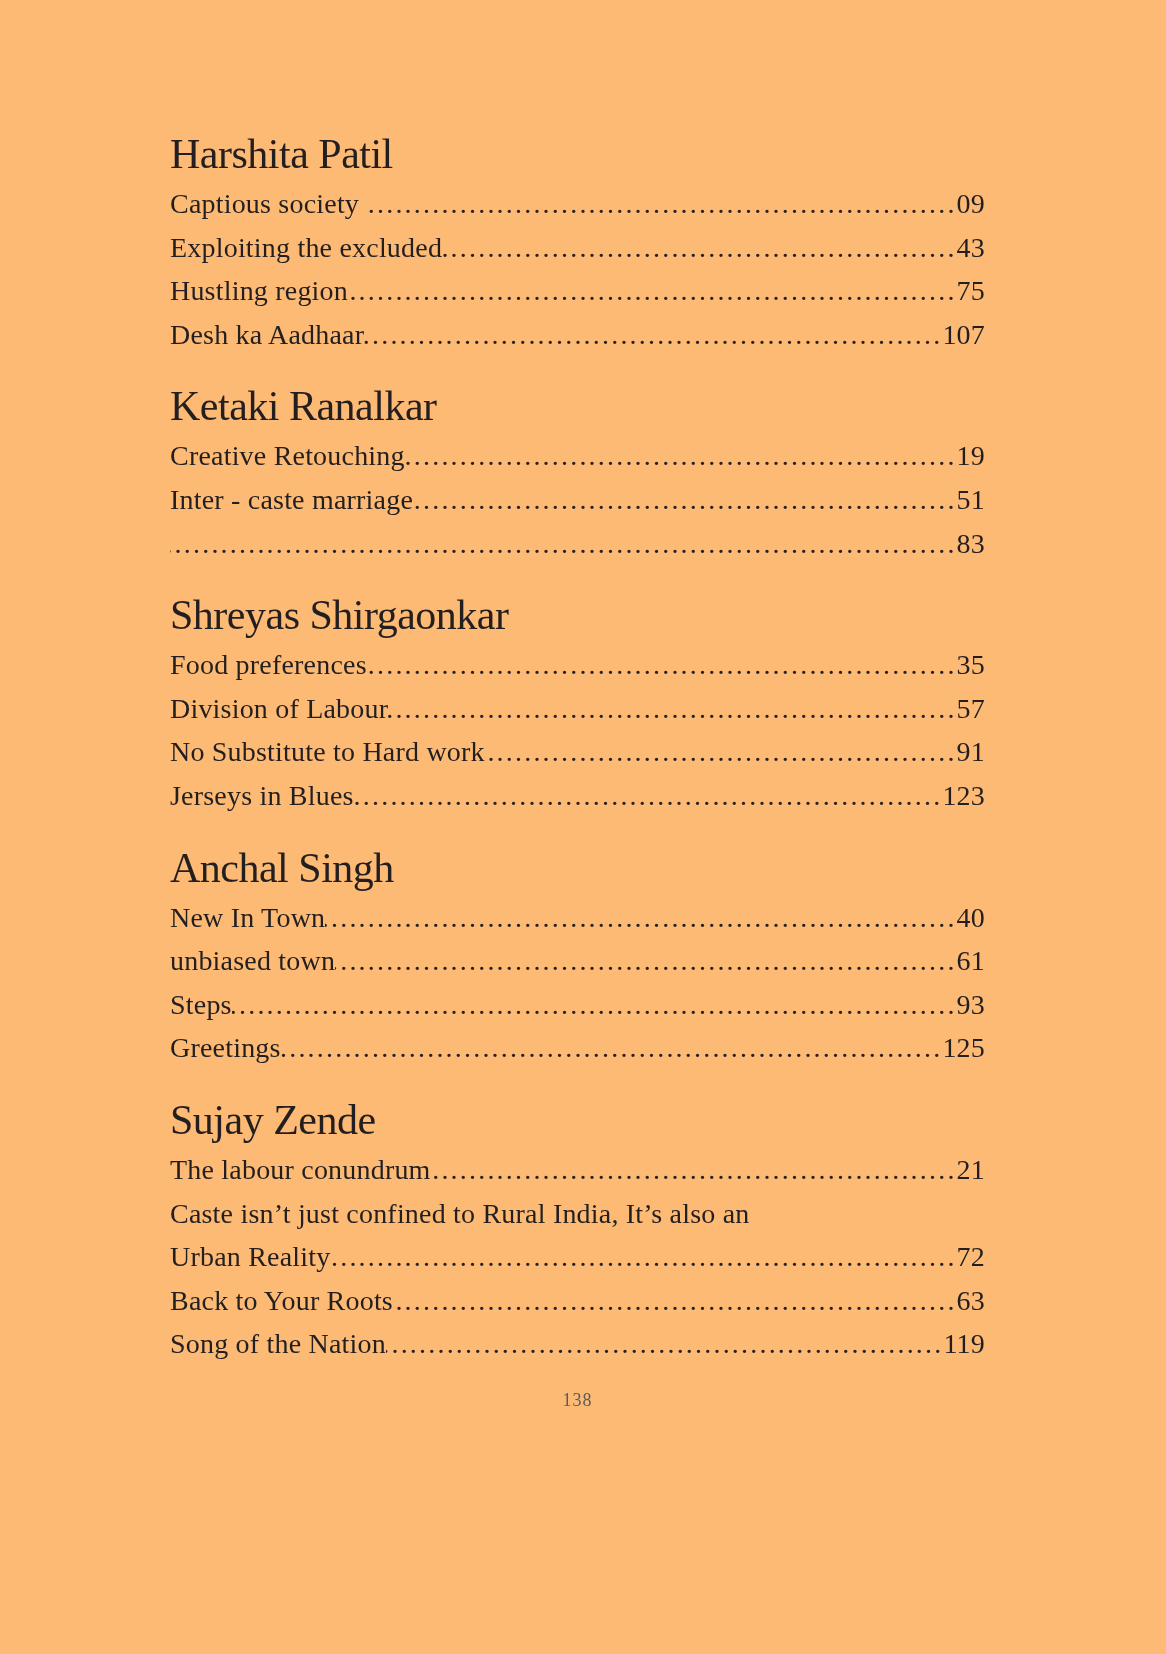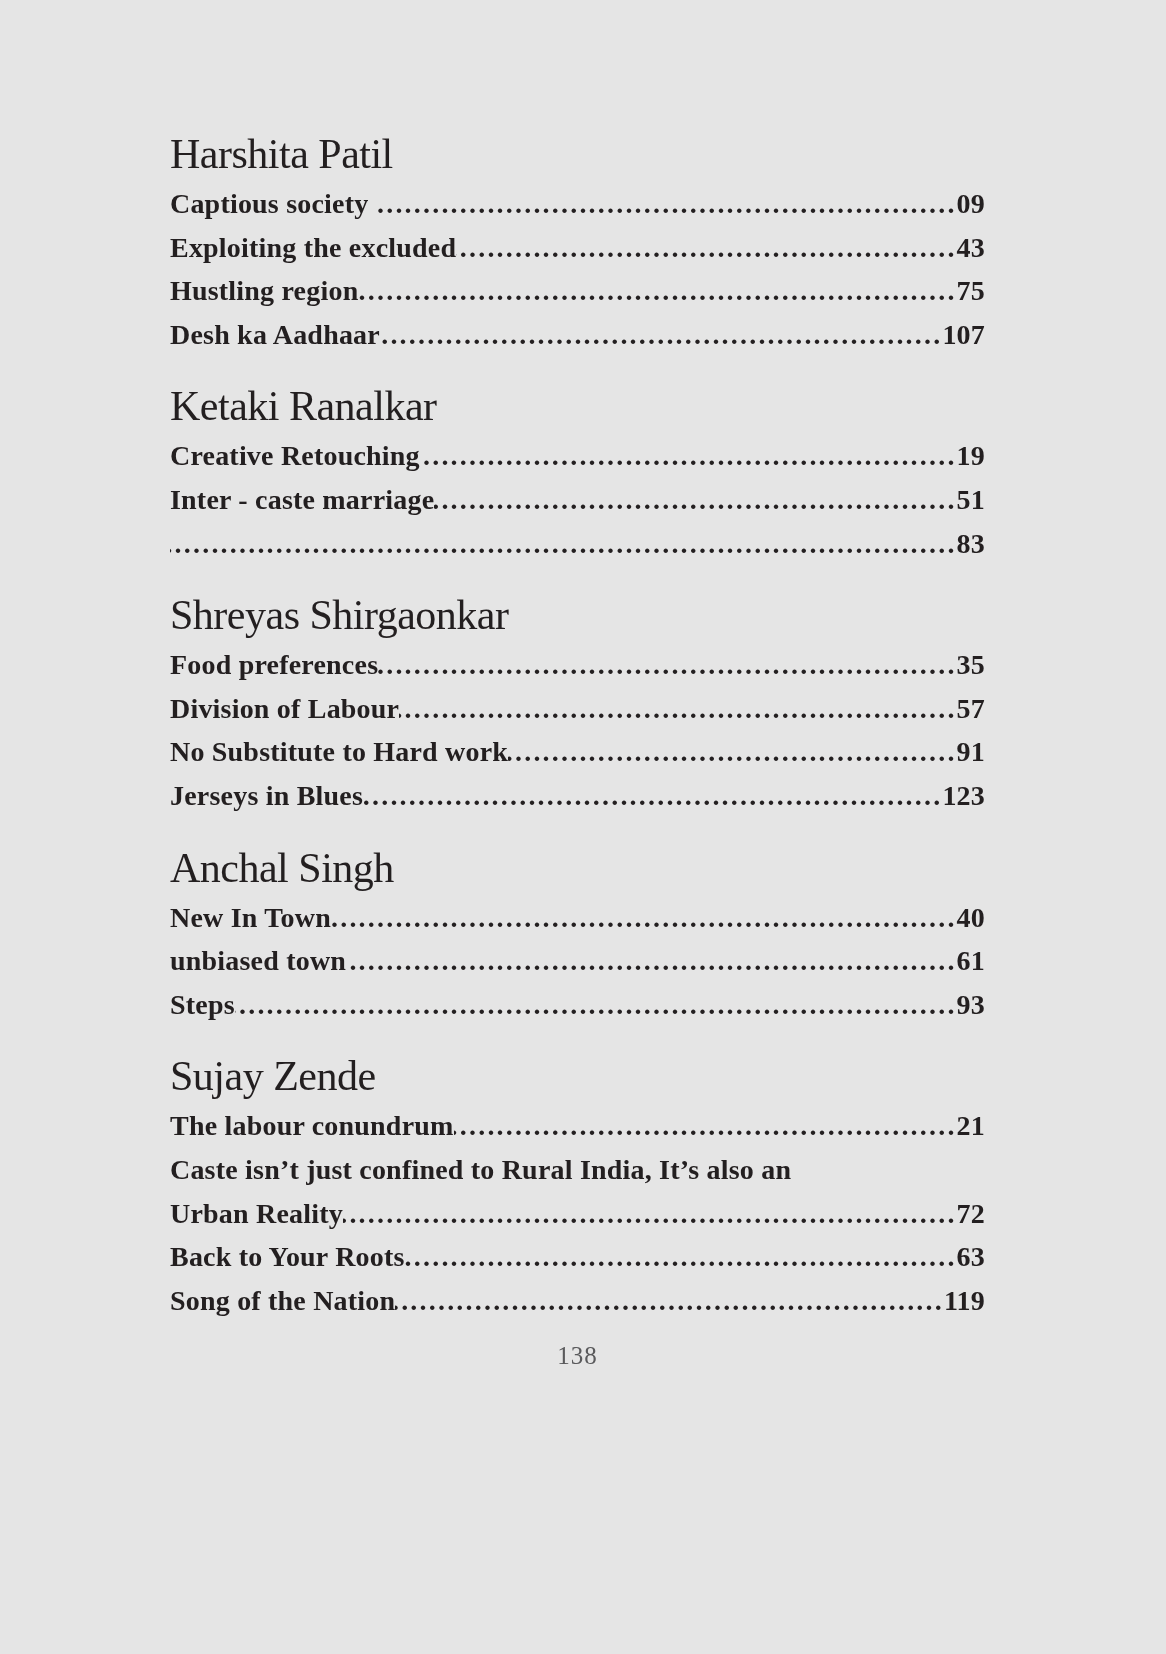--- a/index.html
+++ b/index.html
@@ -8,39 +8,38 @@
     width: 1166px;
     height: 1654px;
     position: relative;
     font-family: "Liberation Serif", "DejaVu Serif", serif;
     color: #231f20;
     overflow: hidden;
   }
   .page {
     width: 1166px;
     height: 1654px;
-    background: #e5e5e5;
+    background: #fdba74;
     padding: 104px 181px 0 170px;
   }
   .toc-section { }
   .author-heading {
     font-size: 42px;
     line-height: 56px;
     margin-top: 22px;
     font-weight: 400;
     letter-spacing: -0.5px;
     white-space: nowrap;
   }
   .toc-row {
     display: flex;
     align-items: baseline;
     font-size: 28px;
     line-height: 43.6px;
     letter-spacing: 0.2px;
-    font-weight: bold;
   }
   .toc-title {
     white-space: pre;
     flex: 0 0 auto;
   }
   .dot-leader {
     flex: 1 1 auto;
     overflow: hidden;
     white-space: nowrap;
     direction: rtl;
@@ -52,21 +51,21 @@
     font-size: 28px;
     color: #231f20;
   }
   .toc-pagenum {
     flex: 0 0 auto;
     white-space: nowrap;
   }
   .footer {
     margin-top: 14px;
     text-align: center;
-    font-size: 25px;
+    font-size: 18px;
     line-height: 40px;
     color: #5a5a5c;
     letter-spacing: 1px;
   }
 </style>
 </head>
 <body>
 
 <div class="page">
 
@@ -146,20 +145,25 @@
     <div class="toc-row">
       <span class="toc-title">unbiased town</span>
       <span class="dot-leader"></span>
       <span class="toc-pagenum">61</span>
     </div>
     <div class="toc-row">
       <span class="toc-title">Steps</span>
       <span class="dot-leader"></span>
       <span class="toc-pagenum">93</span>
     </div>
+    <div class="toc-row">
+      <span class="toc-title">Greetings</span>
+      <span class="dot-leader"></span>
+      <span class="toc-pagenum">125</span>
+    </div>
   </div>
 
   <div class="toc-section">
     <h2 class="author-heading">Sujay Zende</h2>
     <div class="toc-row">
       <span class="toc-title">The labour conundrum</span>
       <span class="dot-leader"></span>
       <span class="toc-pagenum">21</span>
     </div>
     <div class="toc-row">

